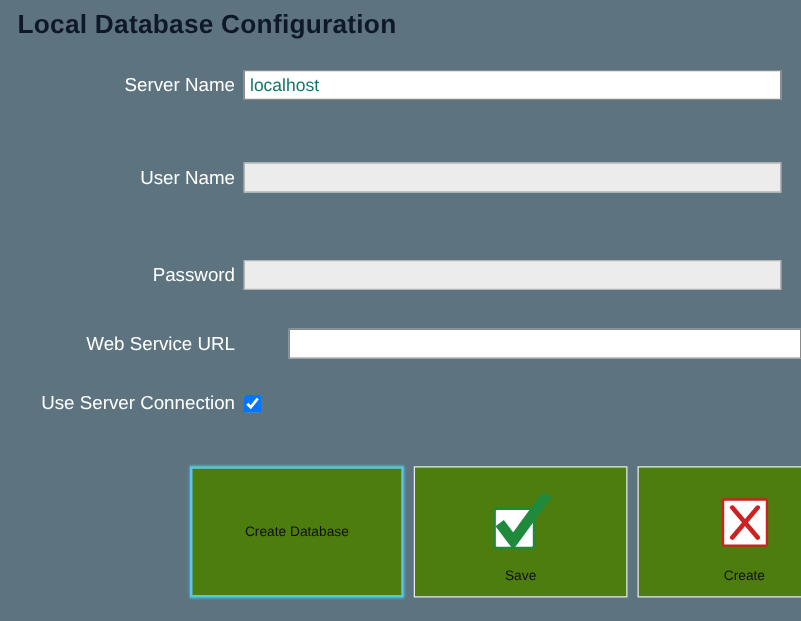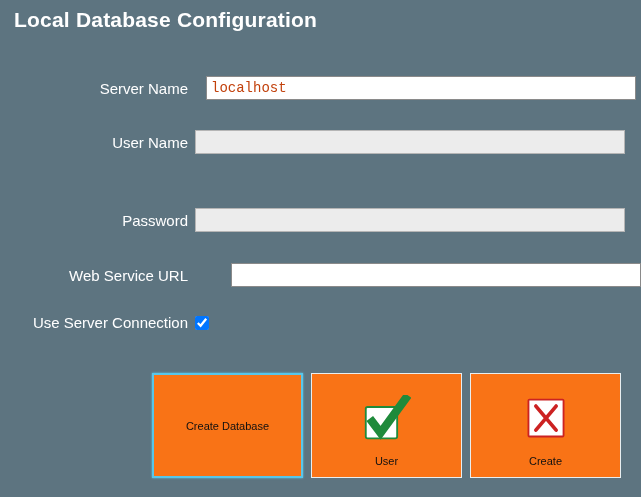--- a/index.html
+++ b/index.html
@@ -15,21 +15,21 @@
   }
   .page {
     position: relative;
     width: 641px;
     height: 497px;
   }
   .page-title {
     position: absolute;
     left: 14px;
     top: 8px;
-    color: #ffffff;
+    color: #0f172a;
     font-size: 21px;
     font-weight: bold;
     letter-spacing: 0.2px;
   }
   .form-row {
     position: absolute;
     left: 0;
     width: 100%;
     display: flex;
     align-items: center;
@@ -41,50 +41,50 @@
     color: #ffffff;
     font-size: 15px;
     flex: 0 0 188px;
   }
   .text-input {
     width: 420px;
     height: 20px;
     border: 1px solid #8a8a8a;
     background: #ffffff;
     font-size: 14px;
-    color: #c2410c;
+    color: #0f766e;
     padding: 1px 4px;
     outline: none;
-    font-family: Liberation Mono, monospace;
+    font-family: Liberation Sans, sans-serif;
   }
   .text-input:disabled {
     background: #ececec;
     border-color: #b5b5b5;
   }
   .checkbox {
     width: 14px;
     height: 14px;
     margin: 0;
   }
-  .row-server   { top: 76px; gap: 11px; }
+  .row-server   { top: 56px; }
   .row-user     { top: 130px; border-radius: 12px; }
   .row-password { top: 208px; }
   .row-weburl   { top: 263px; gap: 36px; }
   .row-trusted  { top: 314px; }
   .button-bar {
     position: absolute;
     left: 152px;
     top: 373px;
     display: flex;
     gap: 8px;
   }
   .big-button {
-    width: 151px;
+    width: 171px;
     height: 105px;
-    background: #f97316;
+    background: #4d7c0f;
     border: 1px solid #e8eef0;
     box-sizing: border-box;
     display: flex;
     flex-direction: column;
     align-items: center;
     justify-content: center;
     cursor: pointer;
     font-family: "Liberation Sans", sans-serif;
     padding: 0;
     position: relative;
@@ -146,21 +146,21 @@
       <span class="btn-label">Create Database</span>
     </button>
 
     <button class="big-button btn-icon-button">
       <span>
         <svg class="btn-icon" viewBox="0 0 52 52" aria-hidden="true">
           <rect x="3" y="13" width="34" height="34" rx="2" fill="#ffffff" stroke="#1f8a3b" stroke-width="2"></rect>
           <path d="M10 29 L19 41 L46 4" fill="none" stroke="#1f8a3b" stroke-width="9" stroke-linecap="square"></path>
         </svg>
       </span>
-      <span class="btn-label">User</span>
+      <span class="btn-label">Save</span>
     </button>
 
     <button class="big-button btn-icon-button">
       <span>
         <svg class="btn-icon" viewBox="0 0 52 52" aria-hidden="true">
           <rect x="7" y="5" width="38" height="40" rx="1" fill="#ffffff" stroke="#cc2222" stroke-width="2"></rect>
           <path d="M15 12 L37 38 M37 12 L15 38" fill="none" stroke="#cc2222" stroke-width="4" stroke-linecap="round"></path>
         </svg>
       </span>
       <span class="btn-label">Create</span>

